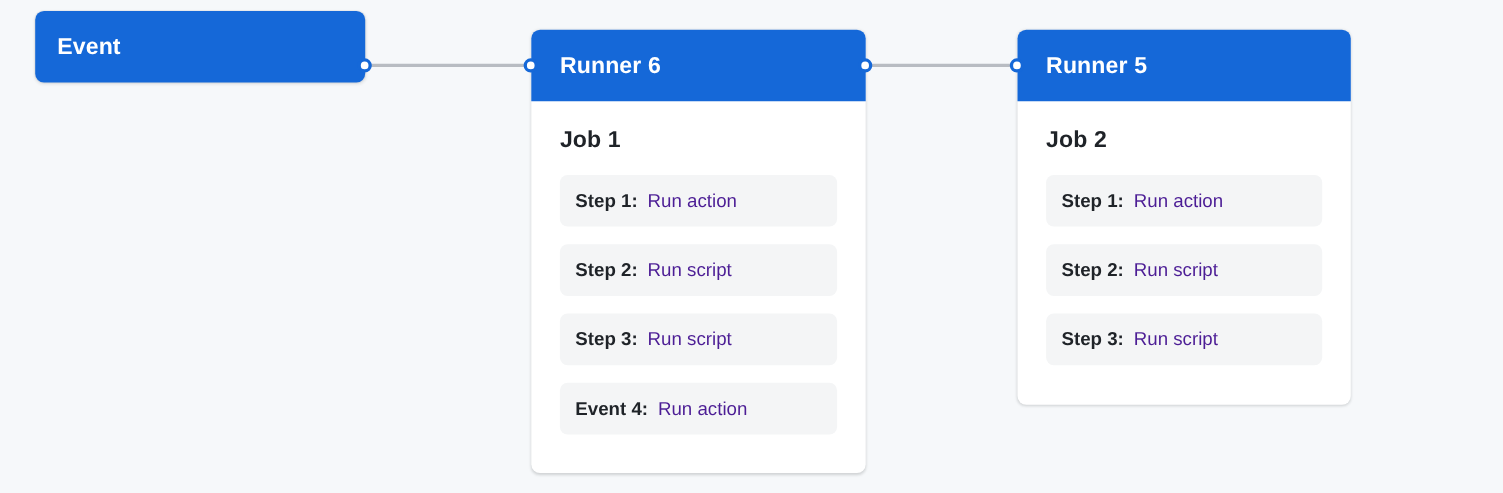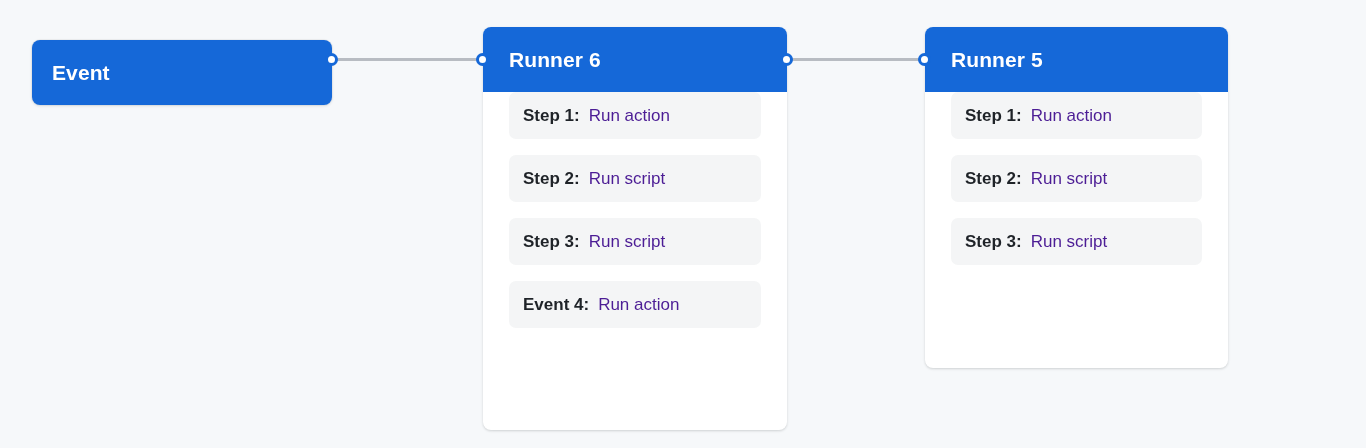--- a/index.html
+++ b/index.html
@@ -33,21 +33,21 @@
 
   
   .node {
     position: absolute;
     box-sizing: border-box;
   }
 
   
   .event-node {
     left: 32px;
-    top: 40px;
+    top: 10px;
     width: 300px;
     height: 65px;
     background: #1568d8;
     border-radius: 8px;
     box-shadow: 0 1px 3px rgba(27,31,36,0.12), 0 0 0 1px rgba(27,31,36,0.04);
     display: flex;
     align-items: center;
   }
   .event-label {
     color: #ffffff;
@@ -164,20 +164,21 @@
   <div class="node event-node">
     <span class="event-label">Event</span>
   </div>
   <div class="port port-event-out"></div>
 
   <div class="node runner-card runner-1">
     <div class="runner-header">
       <span class="runner-title">Runner 6</span>
     </div>
     <div class="runner-body">
+      <div class="job-title">Job 1</div>
       <div class="step-list">
 
         <div class="step-row">
           <span class="step-key">Step 1:</span>
           <span class="step-val">Run action</span>
         </div>
 
         <div class="step-row">
           <span class="step-key">Step 2:</span>
           <span class="step-val">Run script</span>
@@ -197,20 +198,21 @@
     </div>
   </div>
   <div class="port port-r1-in"></div>
   <div class="port port-r1-out"></div>
 
   <div class="node runner-card runner-2">
     <div class="runner-header">
       <span class="runner-title">Runner 5</span>
     </div>
     <div class="runner-body">
+      <div class="job-title">Job 2</div>
       <div class="step-list">
 
         <div class="step-row">
           <span class="step-key">Step 1:</span>
           <span class="step-val">Run action</span>
         </div>
 
         <div class="step-row">
           <span class="step-key">Step 2:</span>
           <span class="step-val">Run script</span>

